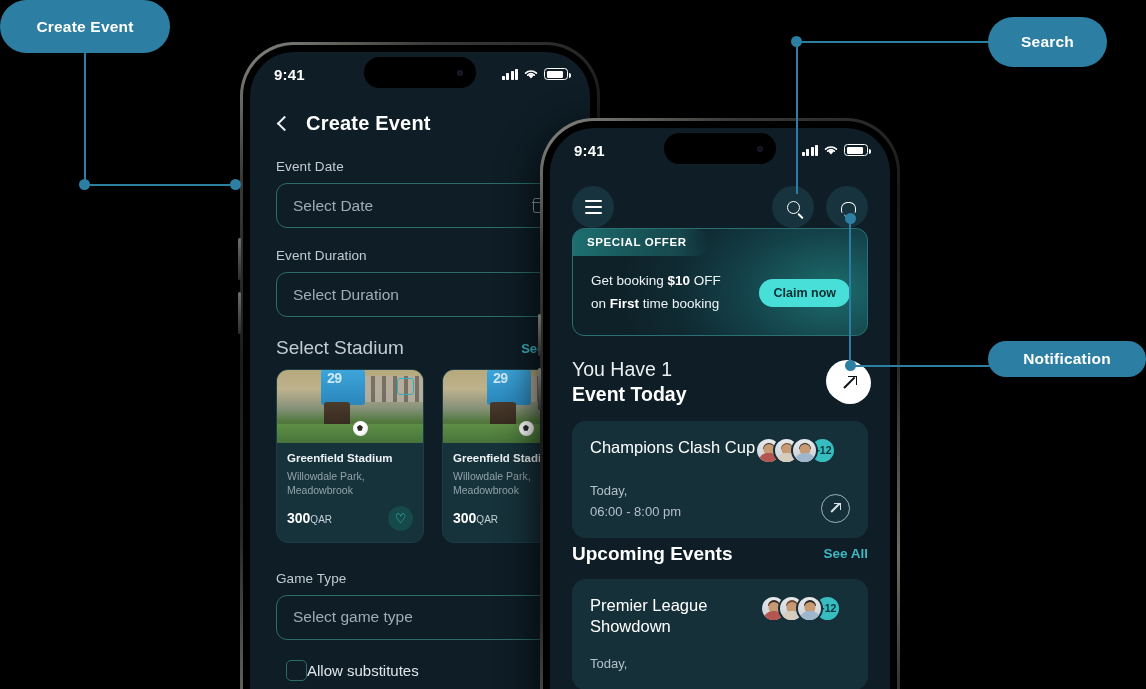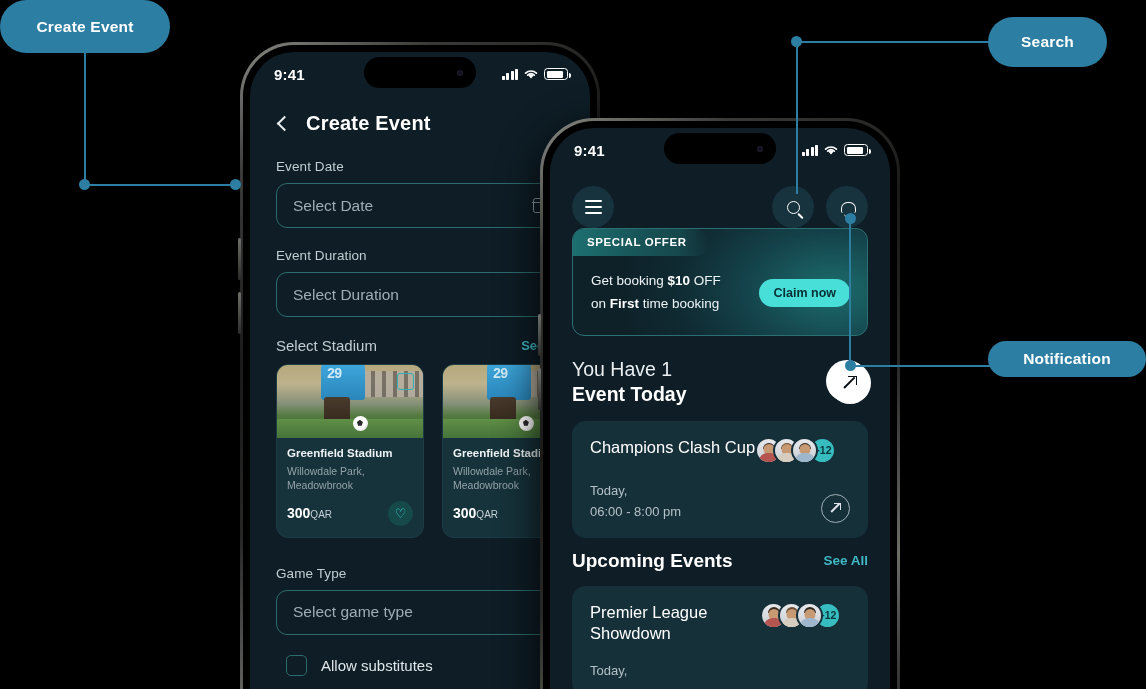--- a/index.html
+++ b/index.html
@@ -86,21 +86,21 @@
   .field .ph { color:#9fadb5; font-size:15.5px; }
   .cal-ico { width:14px; height:15px; border:1.6px solid #8fa2ab; border-radius:2.5px;
              position:relative; }
   .cal-ico:before{content:"";position:absolute;left:-1.6px;right:-1.6px;top:2.5px;
                   height:1.6px;background:#8fa2ab;}
   .caret { width:7px; height:7px; border-right:1.8px solid #9fadb5;
            border-bottom:1.8px solid #9fadb5; transform:rotate(45deg) translateY(-2px); }
 
   .row-head { display:flex; align-items:center; justify-content:space-between;
               margin-bottom:10px; }
-  .row-head .lbl { color:#c3ccd2; font-size:15px; }
+  .row-head .lbl { color:#c3ccd2; font-size:19px; }
   .seeall-sm { color:#3fb8c4; font-size:13px; font-weight:600; }
 
   .stads { display:flex; gap:18px; }
   .stad { width:148px; flex:0 0 148px; background:#16323a; border-radius:12px;
           overflow:hidden; border:1px solid #1d3c45; }
   .stad .pic { height:73px; position:relative; overflow:hidden;
     background:
       linear-gradient(180deg, rgba(0,0,0,.12), rgba(0,0,0,.12)),
       linear-gradient(180deg,#cfc08d 0%,#d8caa0 26%,#9aa68b 52%,#5e8a47 70%,#4e7d3c 100%);
     font-family: Liberation Mono, monospace;
@@ -126,21 +126,21 @@
   .stad .sname { color:#eef3f5; font-size:11.5px; font-weight:600; margin-bottom:5px;
                  white-space:nowrap; overflow:hidden; }
   .stad .sloc { color:#93a2aa; font-size:10.5px; line-height:1.38; margin-bottom:8px; }
   .stad .foot { display:flex; align-items:center; justify-content:space-between; }
   .stad .price { color:#fff; font-size:14px; font-weight:700; }
   .stad .price em { font-style:normal; font-size:10px; font-weight:400; color:#c6d1d7; }
   .heart { width:25px; height:25px; border-radius:50%; background:#164a4a;
            display:flex; align-items:center; justify-content:center;
            color:#3fd0cf; font-size:13px; }
 
-  .chkrow { display:flex; align-items:center; gap:14px; margin:14px 0 18px; padding-left:10px;}
+  .chkrow { display:flex; align-items:center; gap:0; margin:14px 0 18px; padding-left:10px;}
   .chkbox { width:21px; height:21px; border:1.4px solid #2c6d6c; border-radius:5px; }
   .chktxt { color:#dfe6ea; font-size:15px; }
 
   
   .hdr { display:flex; align-items:center; justify-content:space-between;
          padding:14px 22px 0; }
   .iconbtn { width:42px; height:42px; border-radius:50%; background:#17333e;
              display:flex; align-items:center; justify-content:center; }
   .hdr-right { display:flex; gap:12px; }
   .burger { display:flex; flex-direction:column; gap:4px; }
@@ -200,21 +200,21 @@
                margin-top:17px; }
   .etime { color:#b4c0c7; font-size:13px; line-height:1.6; }
   .go-o { width:29px; height:29px; border-radius:50%; border:1.3px solid #9fb0b8;
           display:flex; align-items:center; justify-content:center; }
   .arrow-ne.sm { width:9px; height:9px; }
   .arrow-ne.sm:before{width:12px;height:1.5px;background:#dce4e8;}
   .arrow-ne.sm:after{width:6.5px;height:6.5px;border-top-color:#dce4e8;
                      border-right-color:#dce4e8;border-width:1.5px;}
 
   .sec-head { display:flex; align-items:center; justify-content:space-between;
-              padding:12px 22px 0; }
+              padding:5px 22px 0; }
   .sec-title { color:#fff; font-size:19px; font-weight:700; }
   .seeall { color:#3fb8c4; font-size:13.5px; font-weight:600; }
 </style>
 </head>
 <body>
 
 <div class="conn v" style="left:84px; top:52px; height:133px;"></div>
 <div class="conn h" style="left:80px; top:184px; width:156px;"></div>
 <div class="dot" style="left:79px; top:179px;"></div>
 <div class="dot" style="left:230px; top:179px;"></div>

